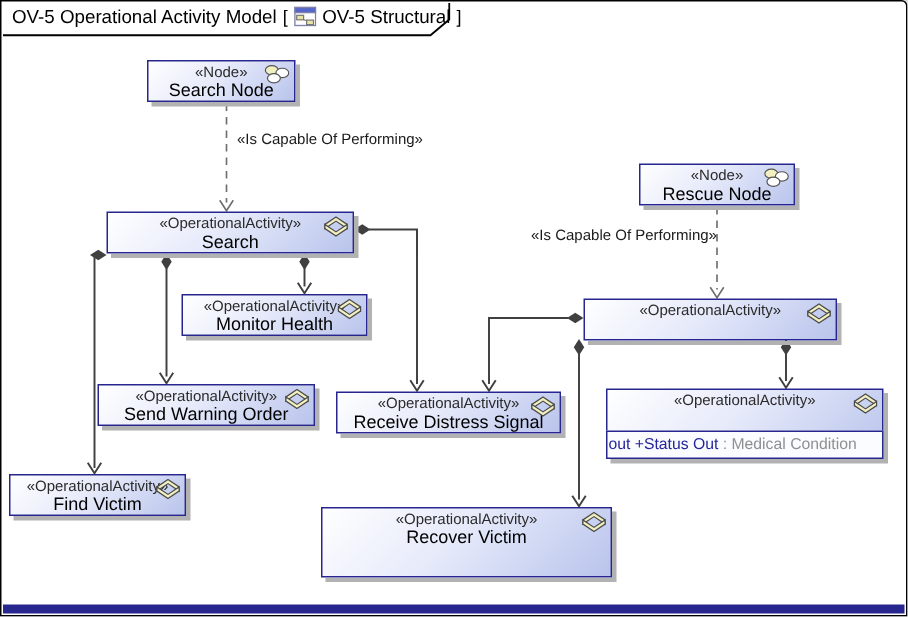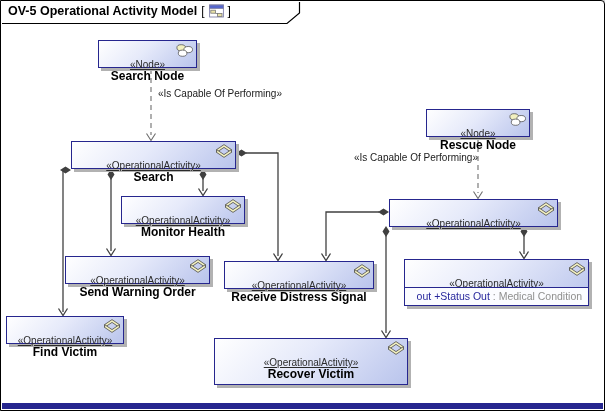--- a/index.html
+++ b/index.html
@@ -7,43 +7,43 @@
     position:relative;width:605px;height:411px;background:#ffffff;
     border:1px solid #000;box-sizing:border-box;overflow:hidden;
     font-family:"Liberation Sans",sans-serif;border-radius:0 4px 0 0;
   }
   .overlay{position:absolute;left:0;top:0;pointer-events:none;}
   
   .frame-title{
     position:absolute;left:7px;top:3px;display:flex;align-items:center;gap:4px;
     font-size:12.5px;color:#000;white-space:nowrap;
   }
-  .frame-title .t-name{font-weight:bold;}
+  .frame-title .t-name{font-weight:normal;}
   .frame-title .bracket{font-size:12px;}
   .frame-title .d-icon{display:inline-block;width:15px;height:14px;}
   
   .box{
     position:absolute;box-sizing:border-box;
     border:1.4px solid #26268e;
     background:linear-gradient(135deg,#ffffff 0%,#e6eafa 45%,#b9c4ec 100%);
     box-shadow:3px 3px 0 #b2b2b2;
   }
   .box .stereo{
-    margin-top:18px;text-align:center;font-size:10px;color:#2b2b2b;
-    line-height:11px;white-space:nowrap;text-decoration:underline;
+    margin-top:2px;text-align:center;font-size:10px;color:#2b2b2b;
+    line-height:11px;white-space:nowrap;
   }
   .box .bname{
-    text-align:center;font-weight:bold;font-size:12px;color:#000;
+    text-align:center;font-weight:normal;font-size:12px;color:#000;
     line-height:13px;white-space:nowrap;
   }
   .box .corner-icon{position:absolute;top:2px;right:3px;}
   .compartment{
     position:absolute;left:-1.4px;right:-1.4px;bottom:-1.4px;height:19px;
     box-sizing:border-box;border:1.4px solid #26268e;background:#fbfcff;
-    font-size:10.5px;line-height:17px;padding:0 12px;white-space:nowrap;overflow:hidden;
+    font-size:10.5px;line-height:17px;padding:0 1px;white-space:nowrap;overflow:hidden;
   }
   .attr-dir,.attr-name{color:#26269c;}
   .attr-sep,.attr-type{color:#8f8f8f;}
   
   .edge-label{
     position:absolute;font-size:10px;color:#1a1a1a;white-space:nowrap;text-align:center;
   }
   .bottom-bar{
     position:absolute;left:1px;right:1px;bottom:1px;height:6px;background:#26268e;
   }
@@ -130,20 +130,21 @@
       <polygon points="523,225 526.5,230.5 523,236 519.5,230.5" fill="#404040"></polygon>
     </g>
   </svg>
 
   <div class="frame-title">
     <span class="t-name">OV-5 Operational Activity Model</span>
     <span class="bracket">[</span>
     <span class="d-icon"><svg width="15" height="14">
           <use href="#diagIcon"></use>
         </svg></span>
+    <span>OV-5 Structural</span>
     <span class="bracket">]</span>
   </div>
 
   <div class="edge-label" style="left:157px;top:87px">«Is Capable Of Performing»</div>
   <div class="edge-label" style="left:353px;top:151px">«Is Capable Of Performing»</div>
 
   <div class="box" style="left:97px;top:39px;width:99px;height:28px">
     <span class="corner-icon"><svg width="17" height="13">
           <use href="#nodeIcon"></use>
         </svg></span>

